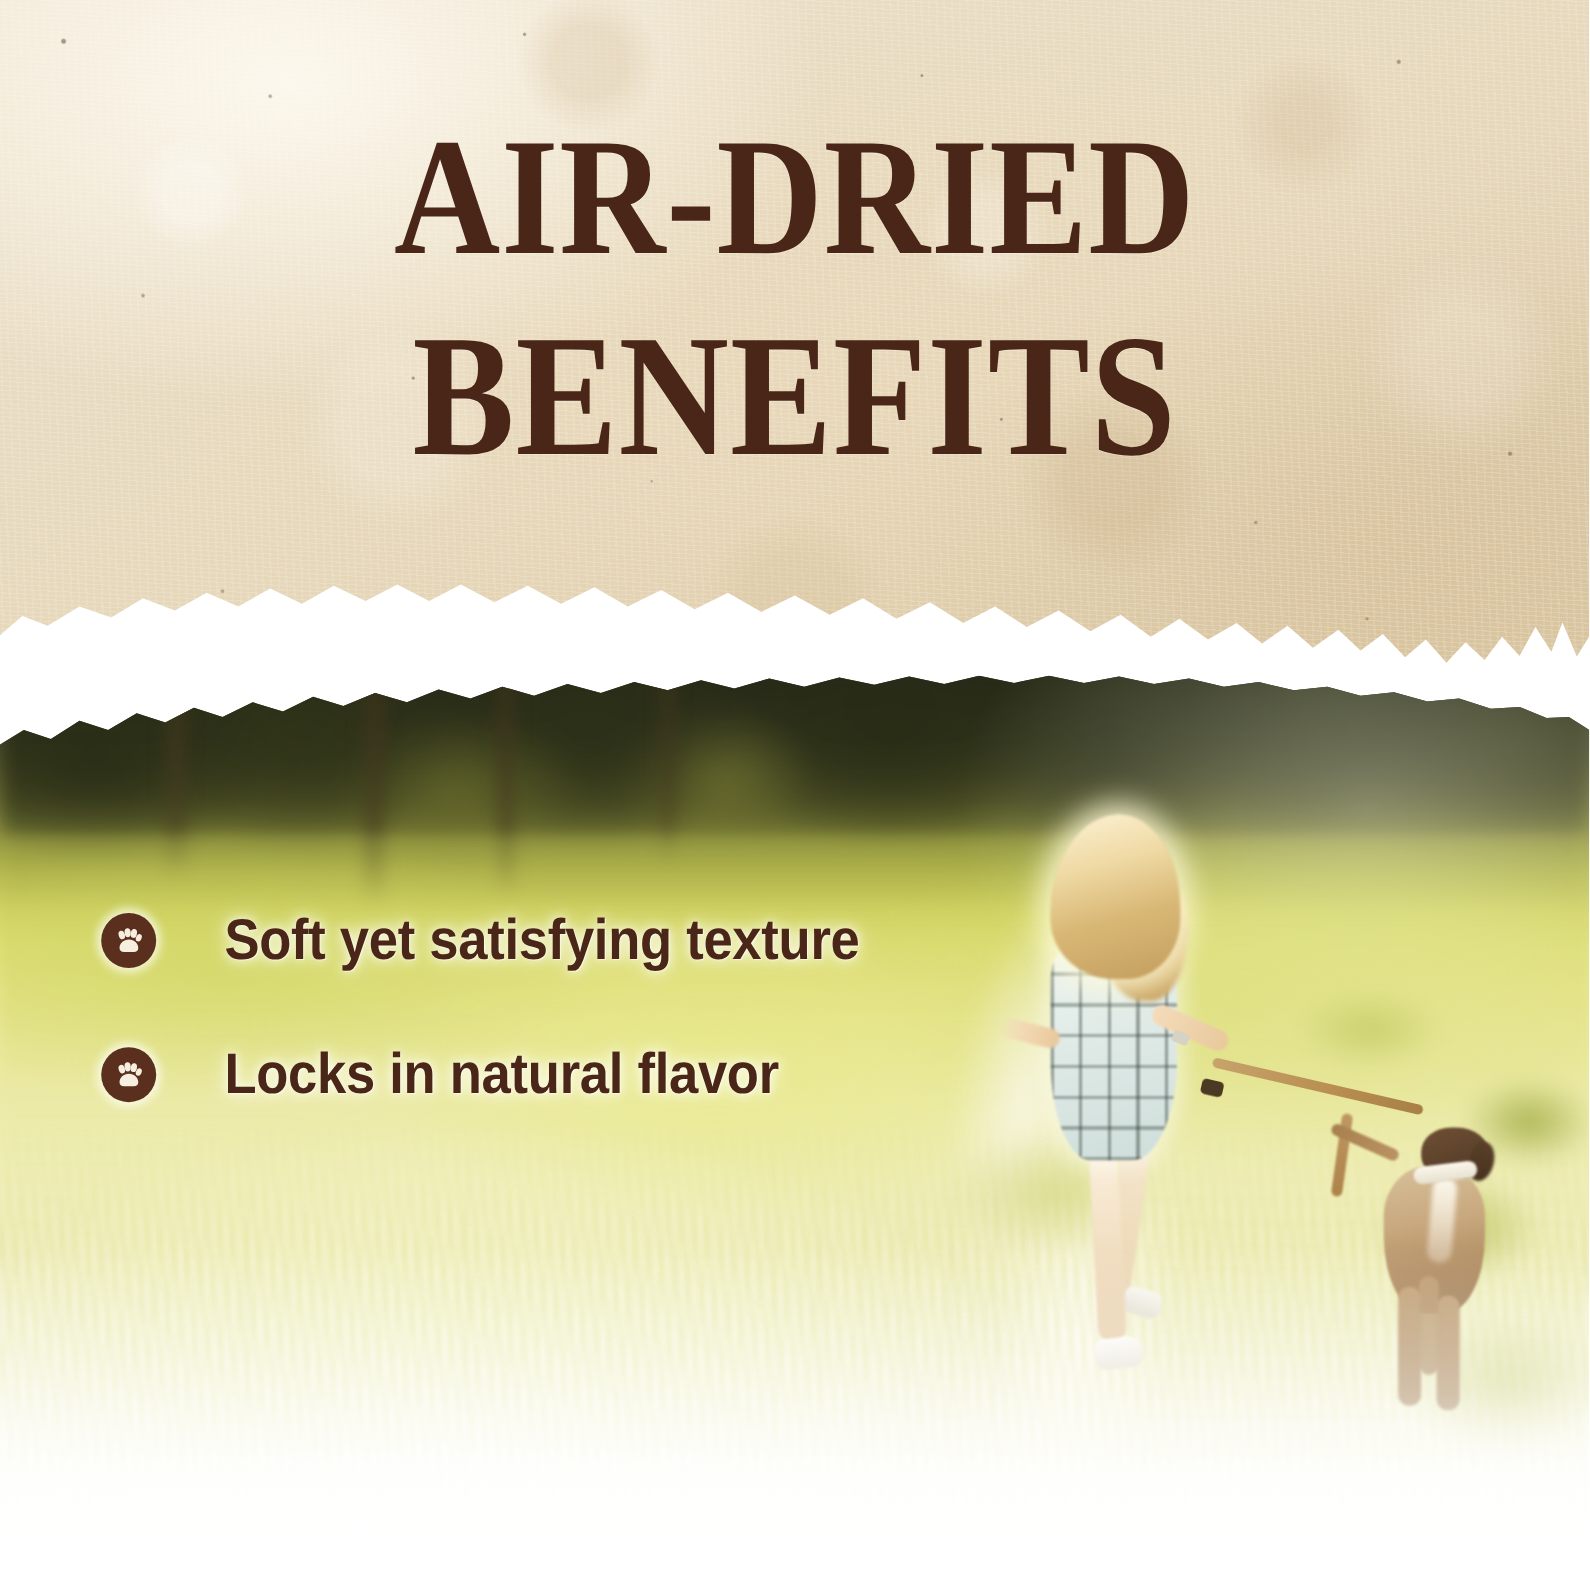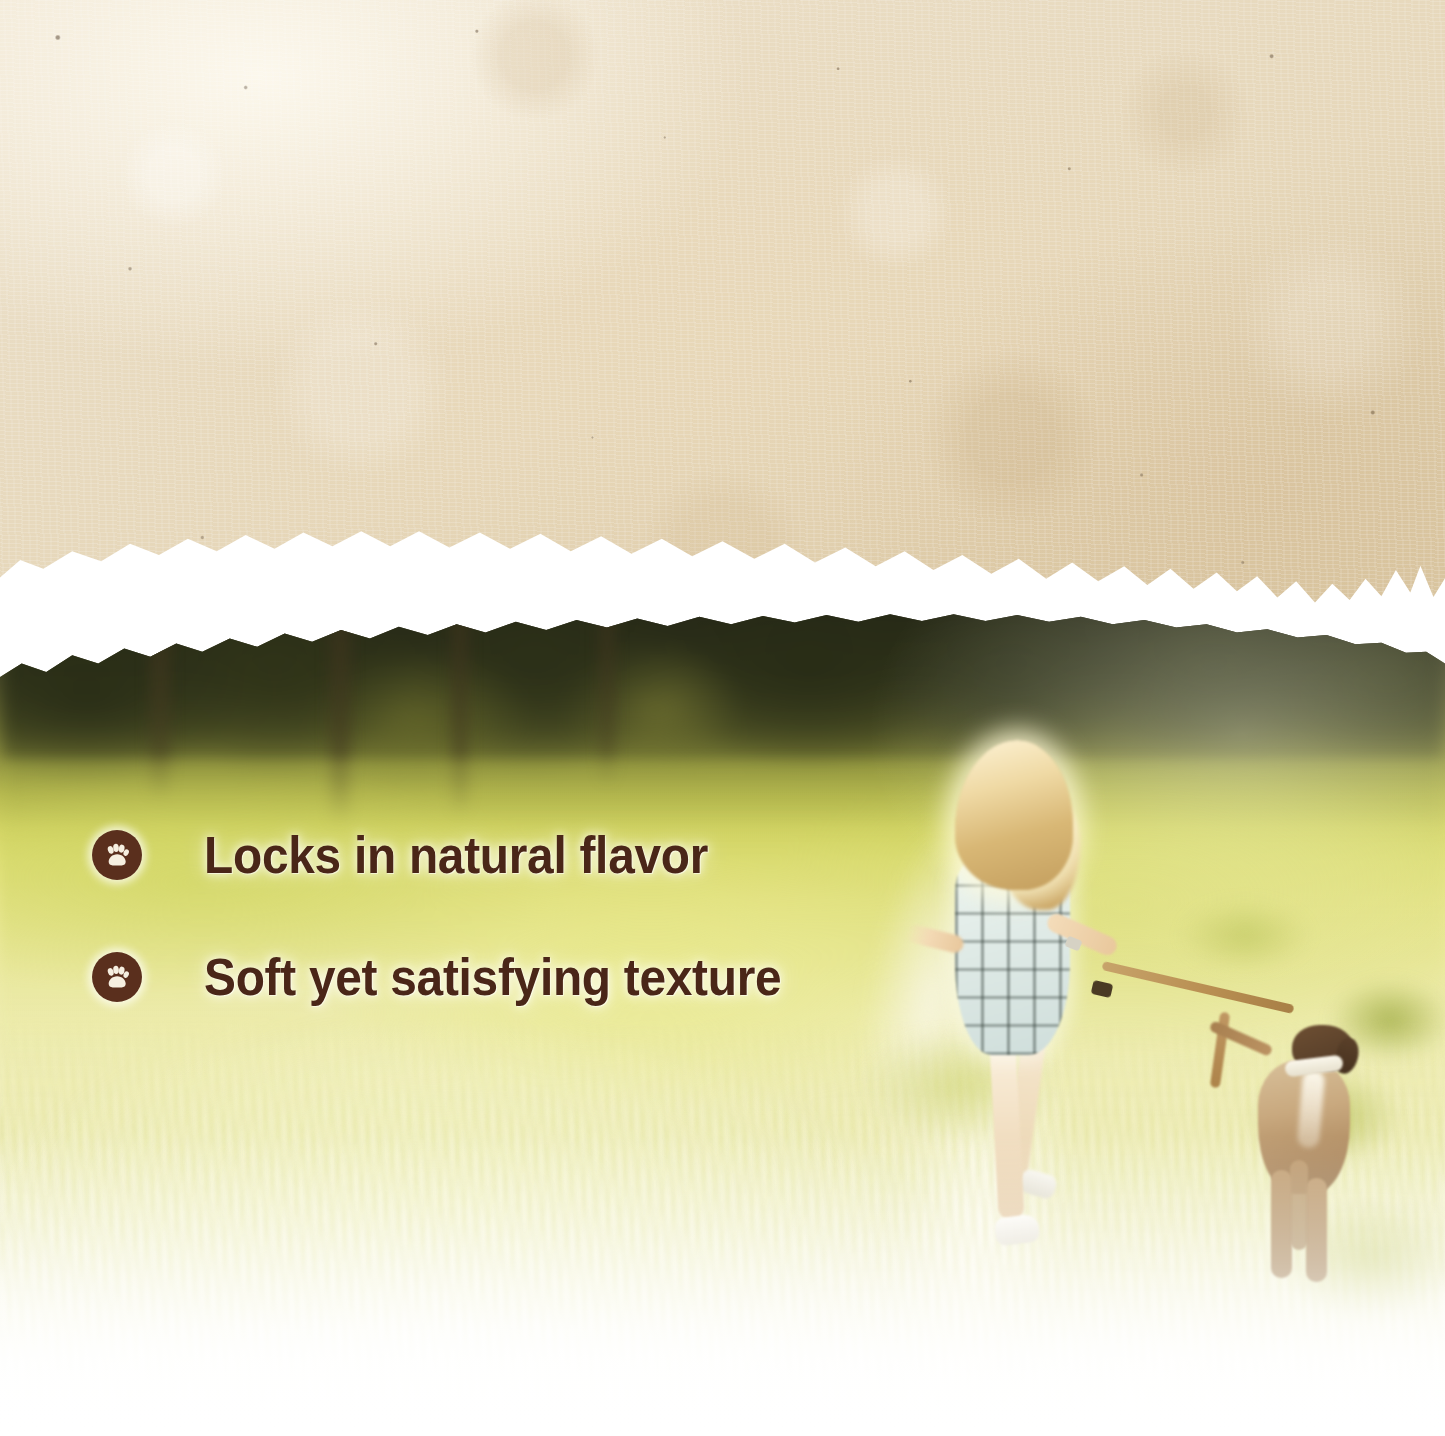--- a/index.html
+++ b/index.html
@@ -393,20 +393,24 @@
 <body>
 
 <div id="canvas">
 
   <div class="kraft-panel">
     <div class="kraft-fiber"></div>
     <div class="kraft-mottle"></div>
     <div class="kraft-specks"></div>
   </div>
 
+  <div class="headline">
+    <span class="hl-line l1">AIR-DRIED</span>
+    <span class="hl-line l2">BENEFITS</span>
+  </div>
 
   <div class="photo-panel">
     <div class="ph-base"></div>
     <div class="ph-trees"></div>
 
     <div class="ph-trunk" style="left:150px;"></div>
     <div class="ph-trunk" style="left:330px; height:215px;"></div>
     <div class="ph-trunk" style="left:452px; height:205px; width:16px;"></div>
     <div class="ph-trunk" style="left:600px; height:175px; width:14px;"></div>
 
@@ -450,48 +454,48 @@
     <div class="dog-leg" style="left:1271px;top:1170px;height:108px;"></div>
     <div class="dog-leg" style="left:1306px;top:1178px;height:104px;"></div>
     <div class="dog-leg" style="left:1290px;top:1160px;height:90px;width:18px;opacity:.85;"></div>
     <div class="dog-head"></div>
     <div class="dog-ear"></div>
     <div class="dog-collar"></div>
   </div>
 
   <div class="bullets">
 
+
+    <div class="bullet-row">
+      <div class="paw-badge">
+        <svg width="30" height="30" viewBox="0 0 32 32" aria-hidden="true">
+          <g fill="#f6efe0">
+            <ellipse cx="9.3" cy="10.6" rx="3.0" ry="4.2" transform="rotate(-18 9.3 10.6)"></ellipse>
+            <ellipse cx="15.0" cy="8.4" rx="3.0" ry="4.4" transform="rotate(-6 15 8.4)"></ellipse>
+            <ellipse cx="21.0" cy="9.2" rx="3.0" ry="4.3" transform="rotate(10 21 9.2)"></ellipse>
+            <ellipse cx="25.8" cy="13.4" rx="2.7" ry="3.7" transform="rotate(24 25.8 13.4)"></ellipse>
+            <path d="M16.2 15.1c5.1 0 9.1 3.9 9.1 8.2 0 2.4-1.8 3.8-4.3 3.8H11.4c-2.5 0-4.3-1.4-4.3-3.8 0-4.3 4-8.2 9.1-8.2z"></path>
+          </g>
+        </svg>
+      </div>
+      <div class="bullet-text">Soft yet satisfying texture</div>
+    </div>
 
     <div class="bullet-row">
       <div class="paw-badge">
         <svg width="30" height="30" viewBox="0 0 32 32" aria-hidden="true">
           <g fill="#f6efe0">
             <ellipse cx="9.3" cy="10.6" rx="3.0" ry="4.2" transform="rotate(-18 9.3 10.6)"></ellipse>
             <ellipse cx="15.0" cy="8.4" rx="3.0" ry="4.4" transform="rotate(-6 15 8.4)"></ellipse>
             <ellipse cx="21.0" cy="9.2" rx="3.0" ry="4.3" transform="rotate(10 21 9.2)"></ellipse>
             <ellipse cx="25.8" cy="13.4" rx="2.7" ry="3.7" transform="rotate(24 25.8 13.4)"></ellipse>
             <path d="M16.2 15.1c5.1 0 9.1 3.9 9.1 8.2 0 2.4-1.8 3.8-4.3 3.8H11.4c-2.5 0-4.3-1.4-4.3-3.8 0-4.3 4-8.2 9.1-8.2z"></path>
           </g>
         </svg>
       </div>
       <div class="bullet-text">Locks in natural flavor</div>
     </div>
 
-    <div class="bullet-row">
-      <div class="paw-badge">
-        <svg width="30" height="30" viewBox="0 0 32 32" aria-hidden="true">
-          <g fill="#f6efe0">
-            <ellipse cx="9.3" cy="10.6" rx="3.0" ry="4.2" transform="rotate(-18 9.3 10.6)"></ellipse>
-            <ellipse cx="15.0" cy="8.4" rx="3.0" ry="4.4" transform="rotate(-6 15 8.4)"></ellipse>
-            <ellipse cx="21.0" cy="9.2" rx="3.0" ry="4.3" transform="rotate(10 21 9.2)"></ellipse>
-            <ellipse cx="25.8" cy="13.4" rx="2.7" ry="3.7" transform="rotate(24 25.8 13.4)"></ellipse>
-            <path d="M16.2 15.1c5.1 0 9.1 3.9 9.1 8.2 0 2.4-1.8 3.8-4.3 3.8H11.4c-2.5 0-4.3-1.4-4.3-3.8 0-4.3 4-8.2 9.1-8.2z"></path>
-          </g>
-        </svg>
-      </div>
-      <div class="bullet-text">Soft yet satisfying texture</div>
-    </div>
-
   </div>
 
   <div class="ph-fade" style="top:1136px;left:0;position:absolute;height:300px;"></div>
 
 </div>
 
 </body></html>

